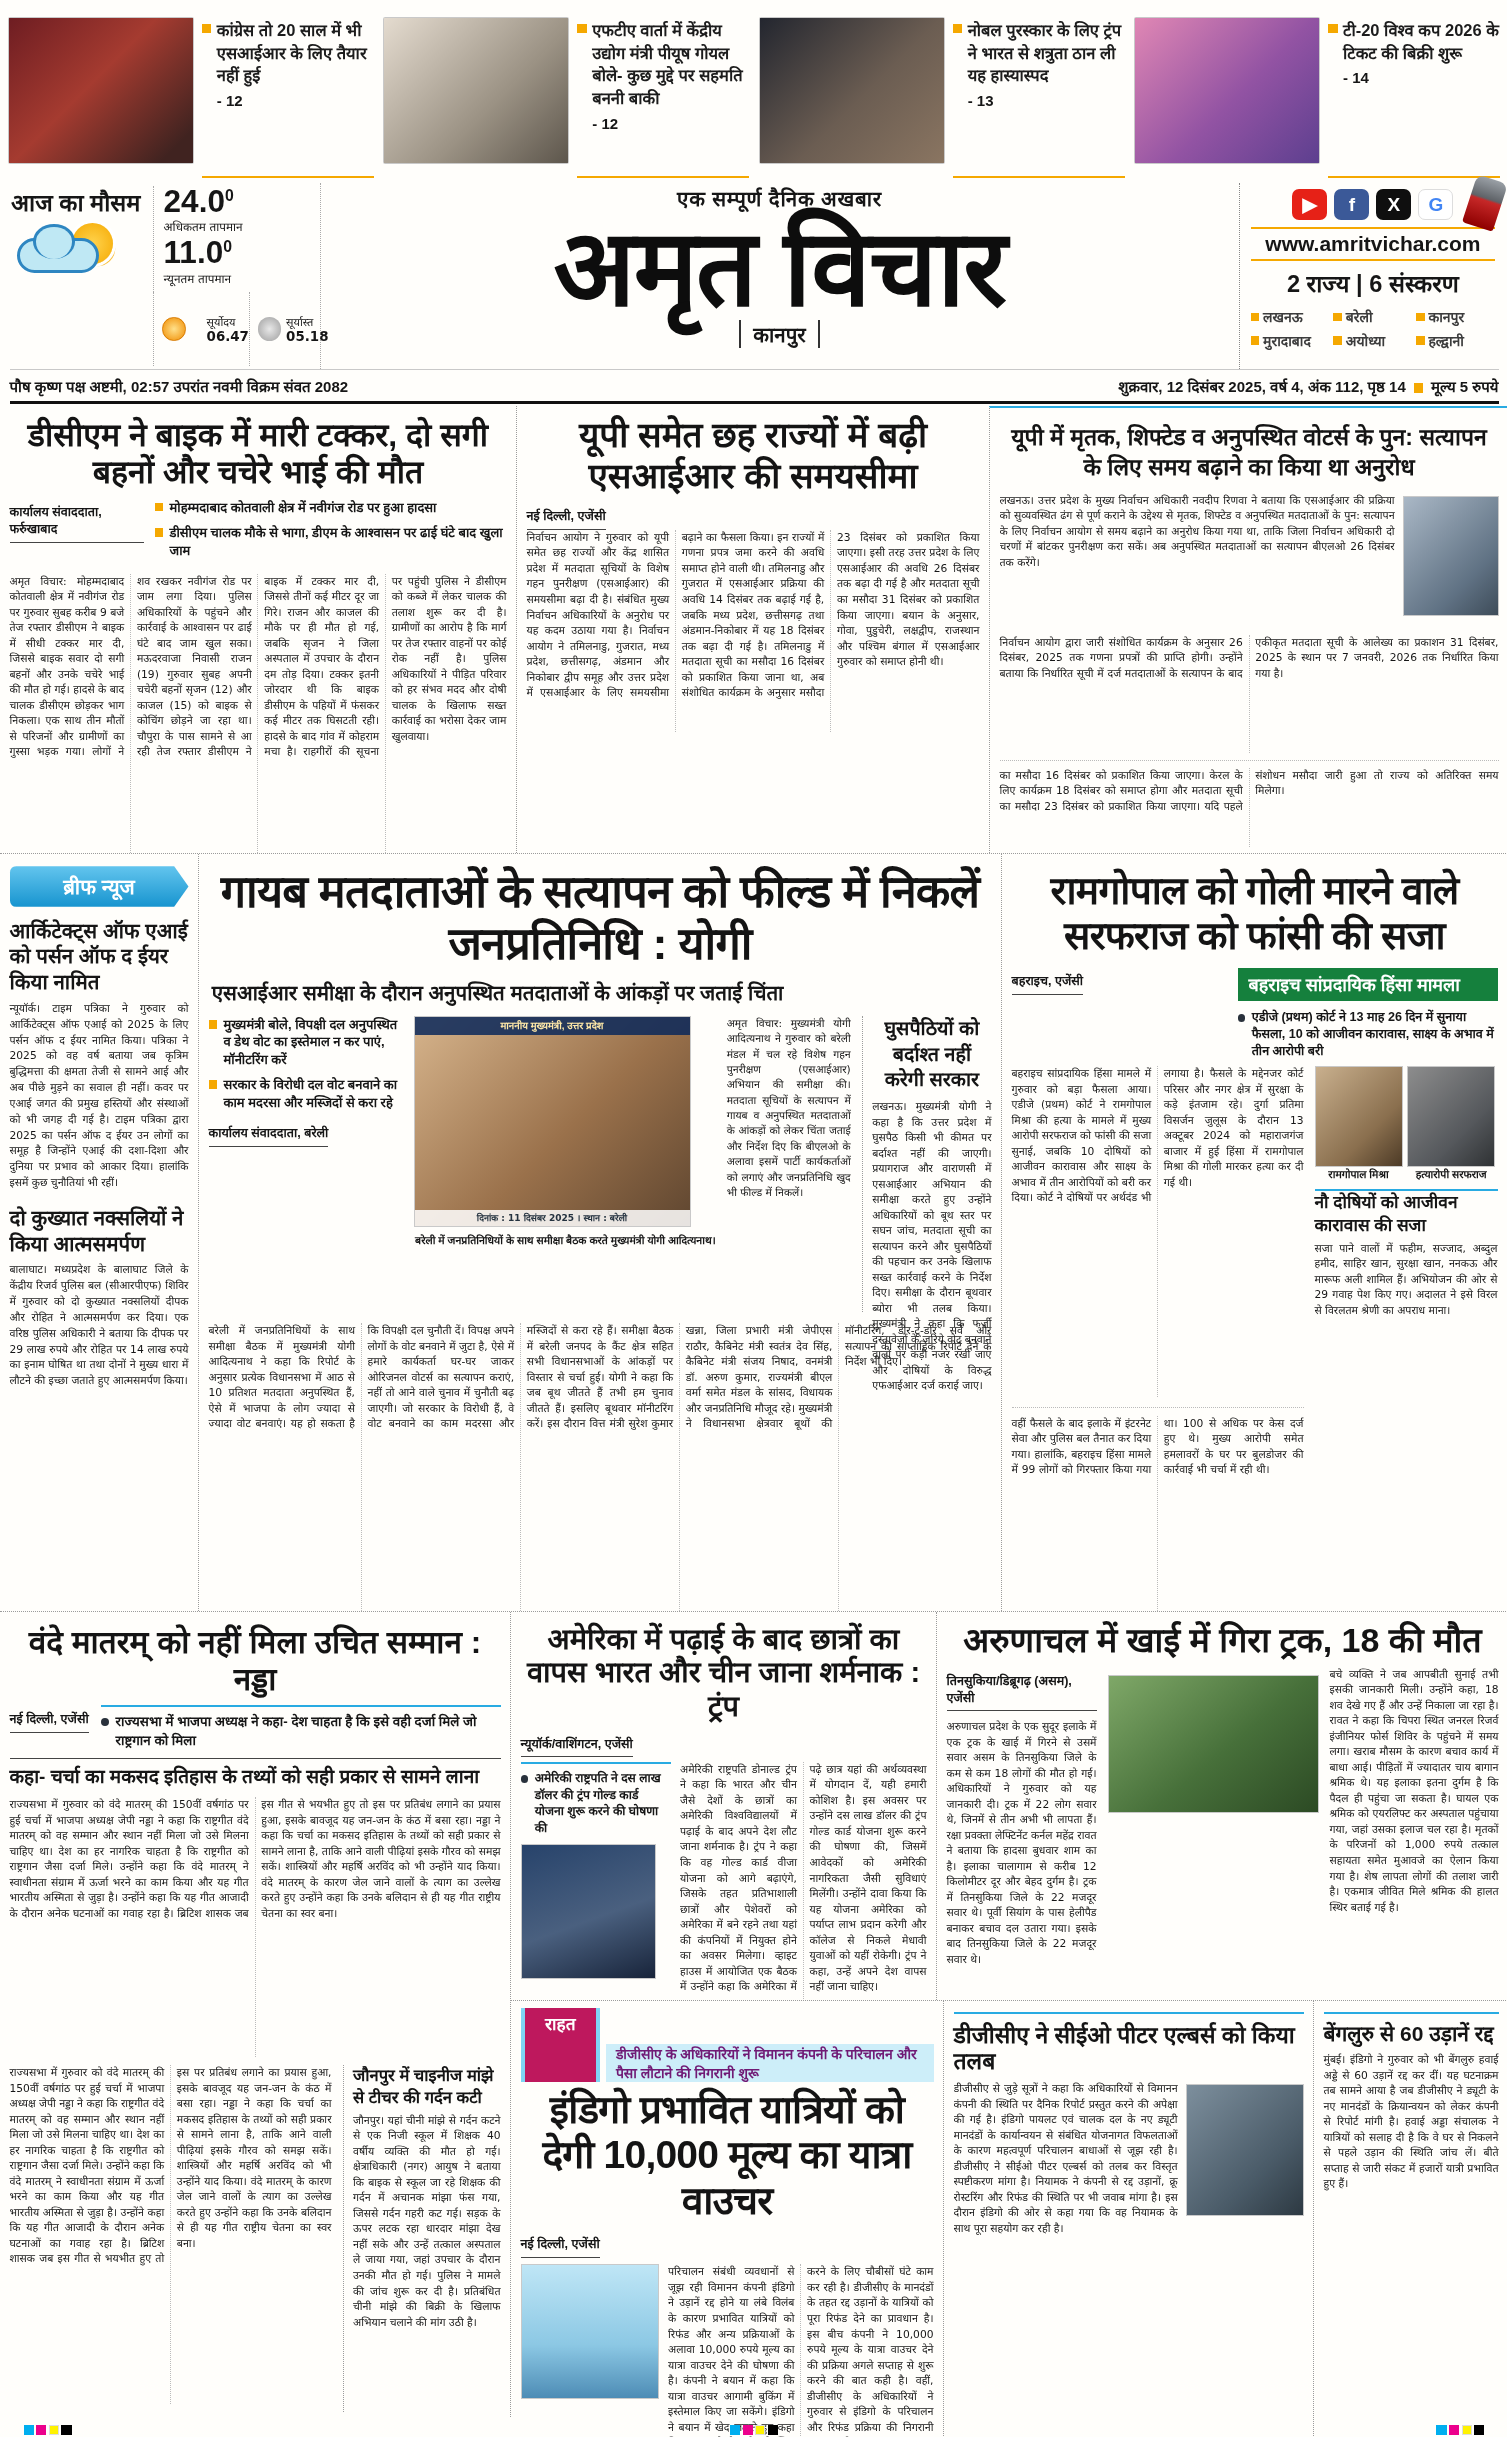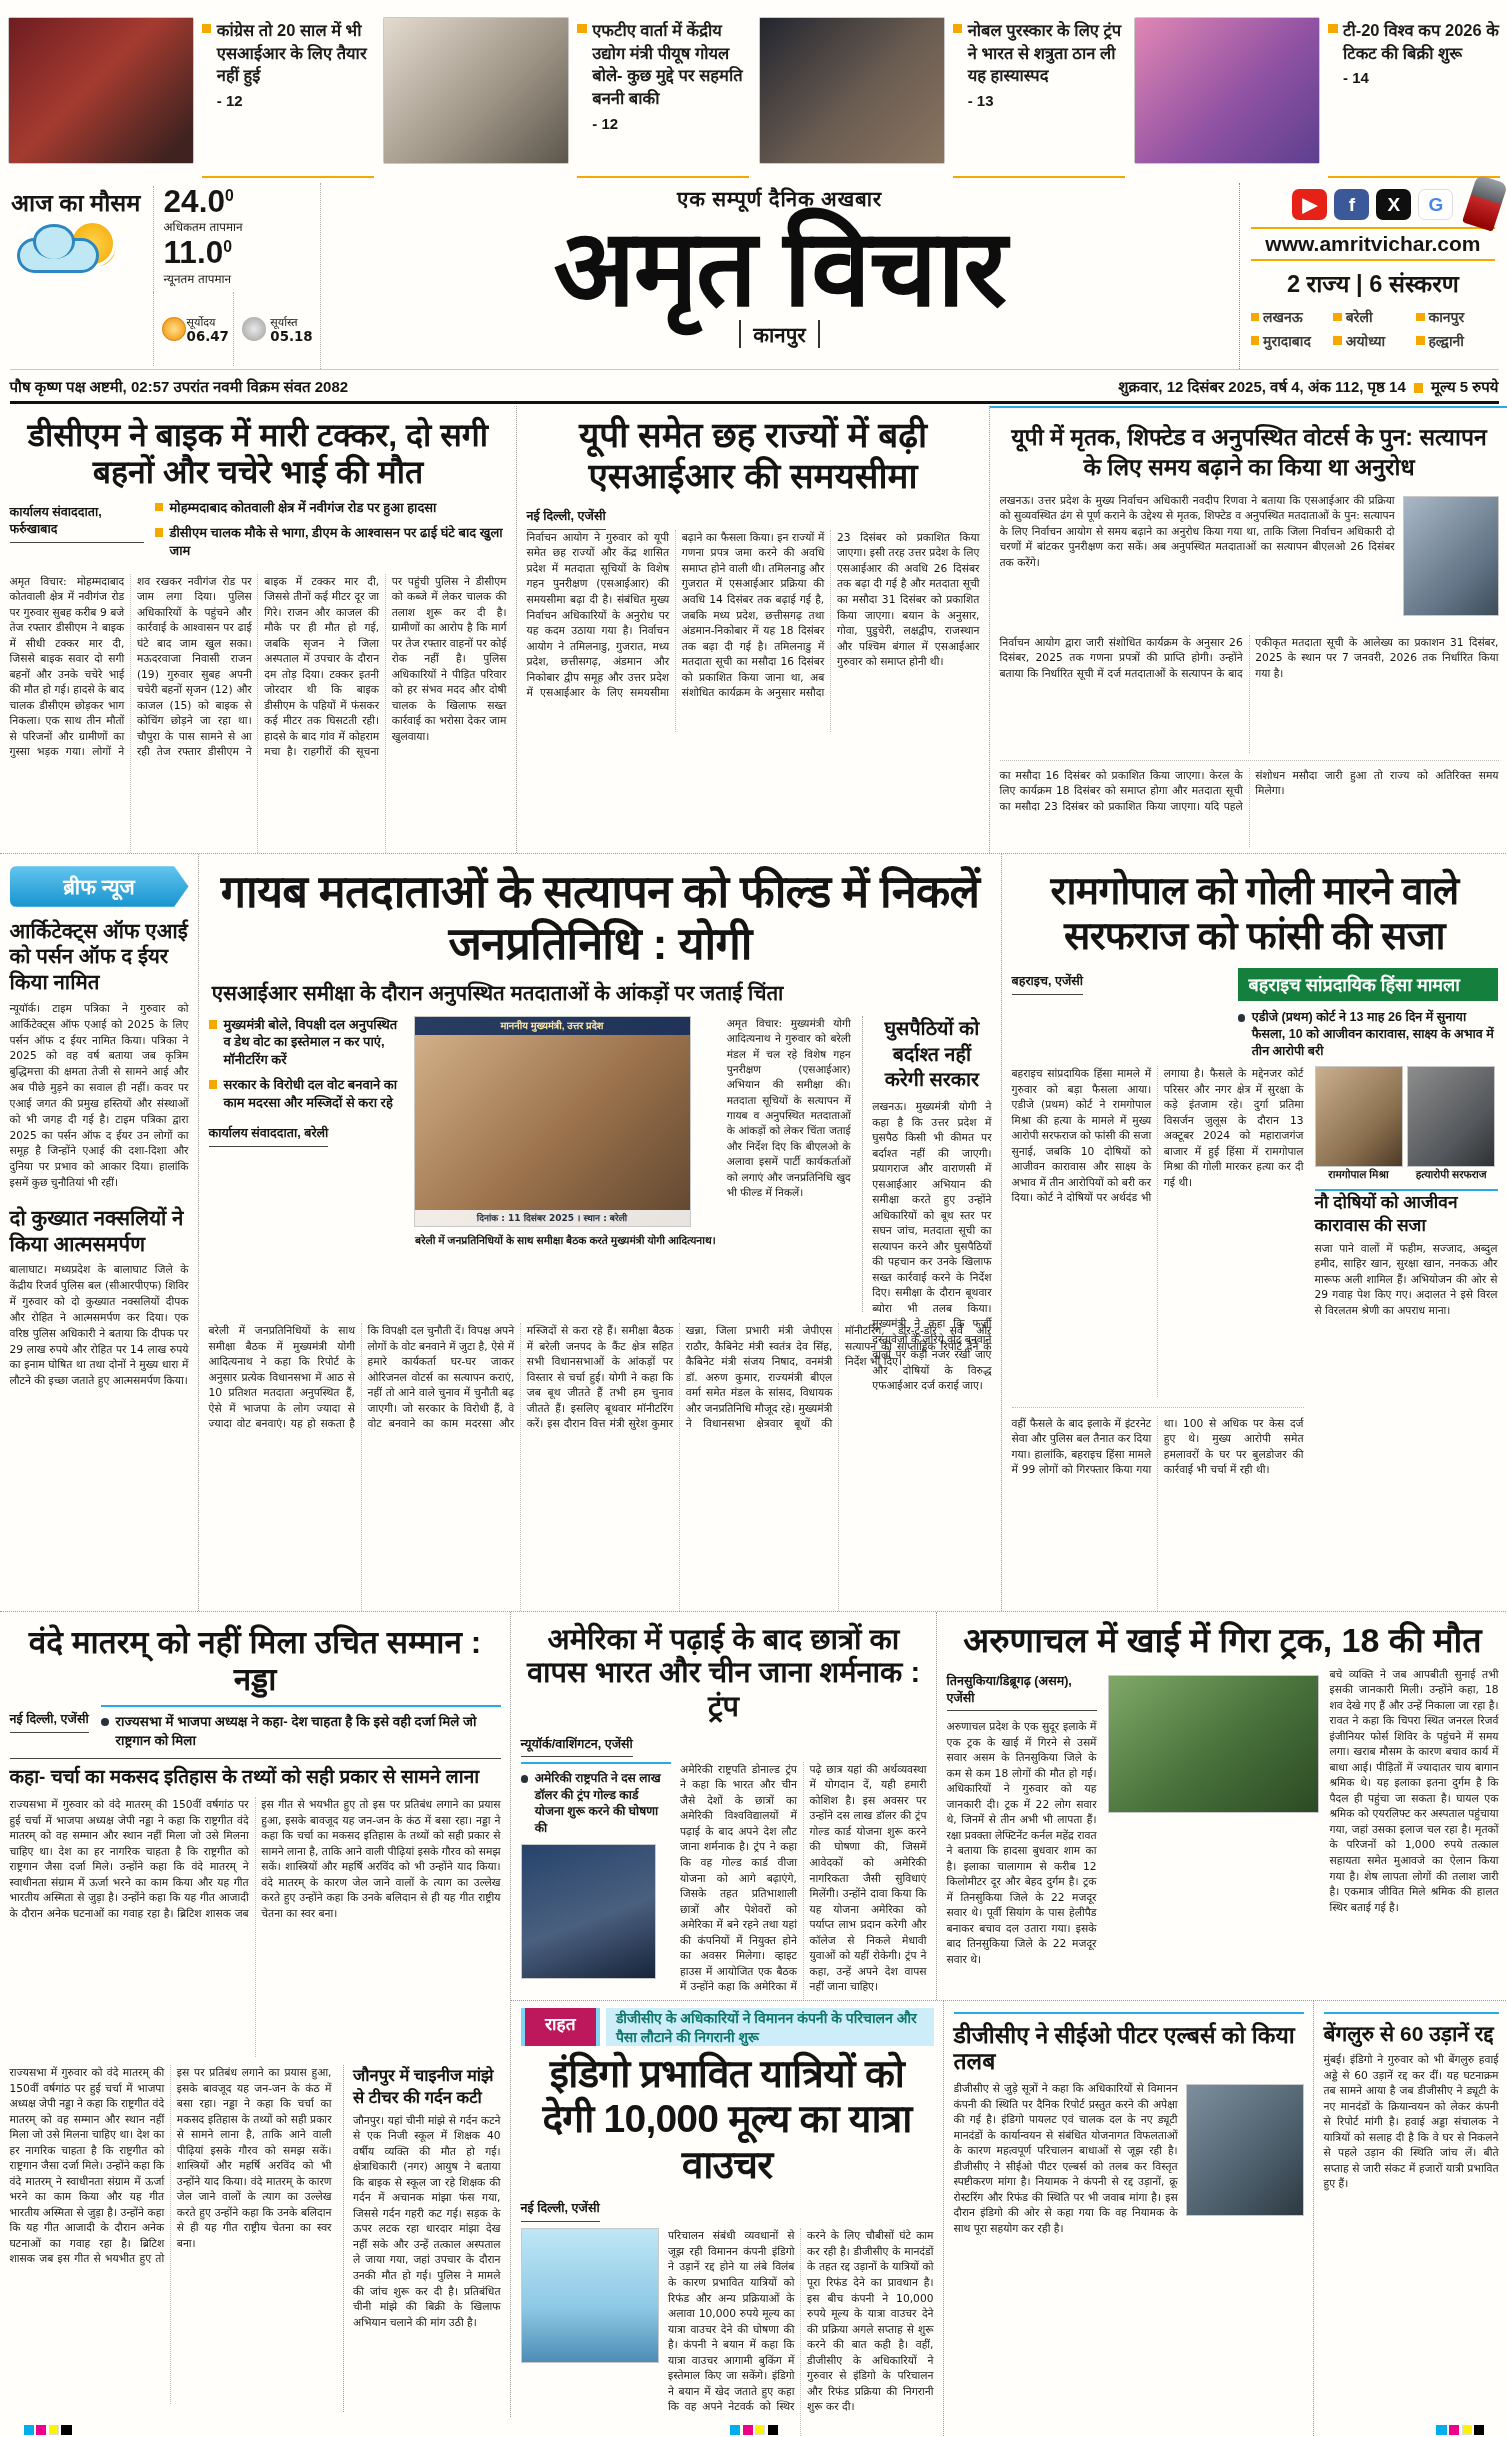--- a/index.html
+++ b/index.html
@@ -25,21 +25,21 @@
   .weather { width:311px; border-right:1.6px dotted #aaa; display:grid; grid-template-columns:142px 1fr 1fr; grid-template-rows:auto 1fr 1fr; padding:3.2px 6.3px 3.2px 1.6px; }
   .wtitle { font-family:"Liberation Sans",sans-serif; font-weight:bold; font-size:23.6px; grid-column:1; }
   .wicon { grid-column:1; grid-row:2 / span 2; position:relative; }
   .sun { position:absolute; left:61px; top:4.7px; width:41px; height:41px; border-radius:50%; background:radial-gradient(#ffd34d,#f5a800); box-shadow:0 0 0 3.2px #fff, 4.7px 4.7px 0 -2.4px #f9c13f; }
   .cloud { position:absolute; left:6.3px; top:20.5px; width:82px; height:35px; background:#bfe8f4; border:3.2px solid #2e86c1; border-radius:20.5px; }
   .cloud::before { content:""; position:absolute; left:12.6px; top:-17.3px; width:36px; height:31.5px; background:#bfe8f4; border:3.2px solid #2e86c1; border-radius:50%; border-bottom:none; }
   .wtemps { grid-column:2 / span 2; grid-row:1 / span 2; border-left:1.6px dotted #aaa; padding-left:9.5px; }
   .tbig { font-size:31.5px; font-weight:bold; font-family:"Liberation Sans",sans-serif; line-height:1; }
   .tbig sup { font-size:15.8px; }
   .tlab { font-size:11.8px; margin:0.8px 0 3.2px 0; }
-  .wsun { grid-column:2; grid-row:3; display:flex; align-items:center; gap:1px; border-left:1.6px dotted #aaa; padding-left:7.9px; }
+  .wsun { grid-column:2; grid-row:3; display:flex; align-items:center; gap:21px; border-left:1.6px dotted #aaa; padding-left:7.9px; }
   .wset { grid-column:3; grid-row:3; display:flex; align-items:center; gap:4.7px; border-left:1.6px dotted #aaa; padding-left:7.9px; }
   .sr-ic { width:23.6px; height:23.6px; border-radius:50%; background:radial-gradient(#ffe08a,#f08c00); border:1.6px solid #d97b00; flex:none; }
   .ss-ic { width:23.6px; height:23.6px; border-radius:50%; background:radial-gradient(#e8e8e8,#9d9d9d); flex:none; }
   .wtime { font-size:13.4px; font-weight:bold; }
   .wtime small { display:block; font-size:11px; font-weight:normal; }
   .mh-center { flex:1; text-align:center; padding-top:1.6px; }
   .tagline { font-family:"Liberation Sans",sans-serif; font-weight:bold; font-size:20.5px; letter-spacing:0.8px; }
   .paper-title { font-family:"Liberation Sans",sans-serif; font-weight:bold; font-size:107px; line-height:1.05; letter-spacing:-1.6px; color:#0d0d0d; }
   .city { display:inline-block; font-family:"Liberation Sans",sans-serif; font-weight:bold; font-size:20.5px; padding:0 12.6px; border-left:2.4px solid #333; border-right:2.4px solid #333; margin-top:-4.7px; }
   .mh-right { width:260px; border-left:1.6px dotted #888; padding:6.3px 3.2px 0 11px; text-align:center; position:relative; }
@@ -136,21 +136,21 @@
   .ph-trump { width:135px; height:135px; flex:none; background:linear-gradient(160deg,#27436b,#4a607f 55%,#18243a); }
   .a-arun { flex:1; }
   .a-arun .hl1 { font-size:34px; margin:1.6px 0 6.3px 0; }
   .arun-mid { display:flex; gap:11px; align-items:flex-start; }
   .arun-bul { width:211px; flex:none; border-top:2.4px solid #29abe2; border-bottom:2.4px solid #29abe2; padding:6.3px 0; }
   .ph-truck { width:181px; height:138px; flex:none; background:linear-gradient(140deg,#7fa868,#47703a 55%,#2c4a24); }
   .bot-bottom { flex:1; display:flex; border-top:1.6px dotted #9b9b9b; }
   .a-indigo { width:432px; }
   .kickrow { display:flex; align-items:stretch; gap:6.3px; margin-bottom:4.7px; }
   .kicker { background:#be185d; color:#fff; font-family:"Liberation Sans",sans-serif; font-weight:bold; font-size:17.3px; padding:3.9px 20.5px; border-left:4.7px solid #7fd4f5; border-right:4.7px solid #7fd4f5; }
-  .kstrip { flex:1; background:#cdeef9; color:#0f766e; font-family:"Liberation Sans",sans-serif; font-weight:bold; font-size:14px; display:flex; align-items:center; padding:0 9.5px; }
+  .kstrip { flex:1; background:#cdeef9; color:#701a75; font-family:"Liberation Sans",sans-serif; font-weight:bold; font-size:14px; display:flex; align-items:center; padding:0 9.5px;margin-top:36px; }
   .a-indigo .hl1 { font-size:39px; letter-spacing:-0.8px; margin:3.2px 0 7.9px 0; }
   .indigo-mid { display:flex; gap:9.5px; }
   .ph-plane { width:138px; height:135px; flex:none; background:linear-gradient(180deg,#bfe6f6,#8cc8e4 60%,#4d8cb5); }
   .a-dgca { width:370px; }
   .a-dgca .hl1 { font-size:23px; margin:3.2px 0 6.3px 0; border-top:2.4px solid #29abe2; padding-top:7.9px; }
   .ph-elbers { float:right; width:118px; height:132px; margin:3.2px 0 4.7px 7.9px; background:linear-gradient(135deg,#7d8f9d,#4a5b68 65%,#2d3942); }
   .a-beng { flex:1; }
   .a-beng .hl1 { font-size:21px; margin:3.2px 0 6.3px 0; border-top:2.4px solid #29abe2; padding-top:7.9px; }
 
   .regmarks { position:absolute; bottom:3.2px; left:0; right:0; display:flex; justify-content:space-between; padding:0 23.6px; }

